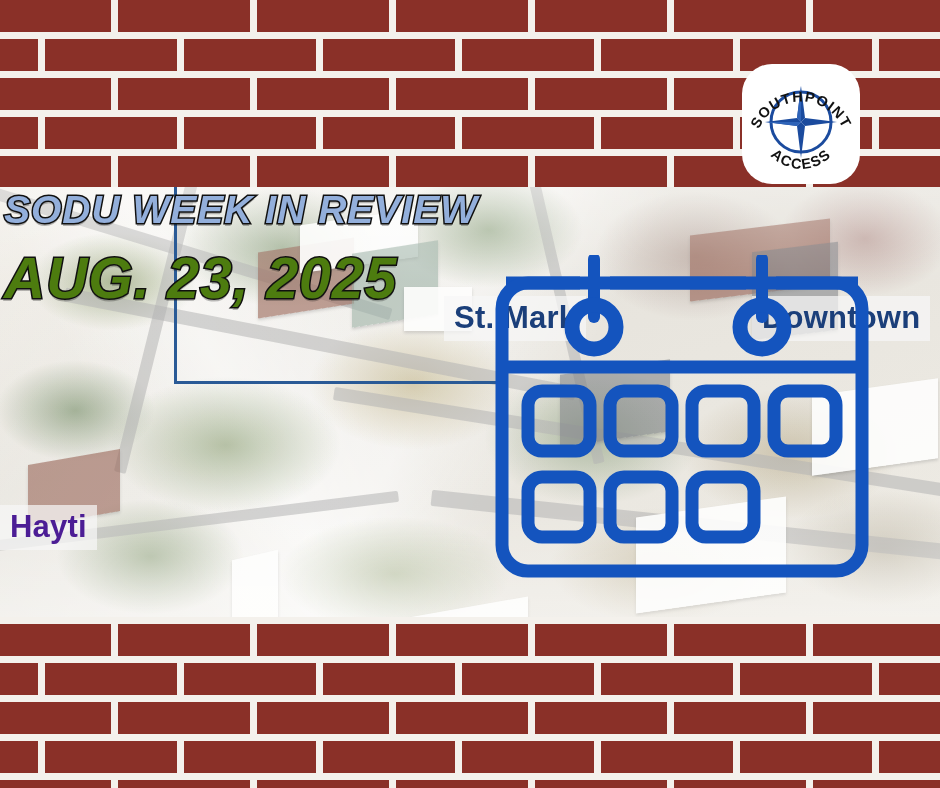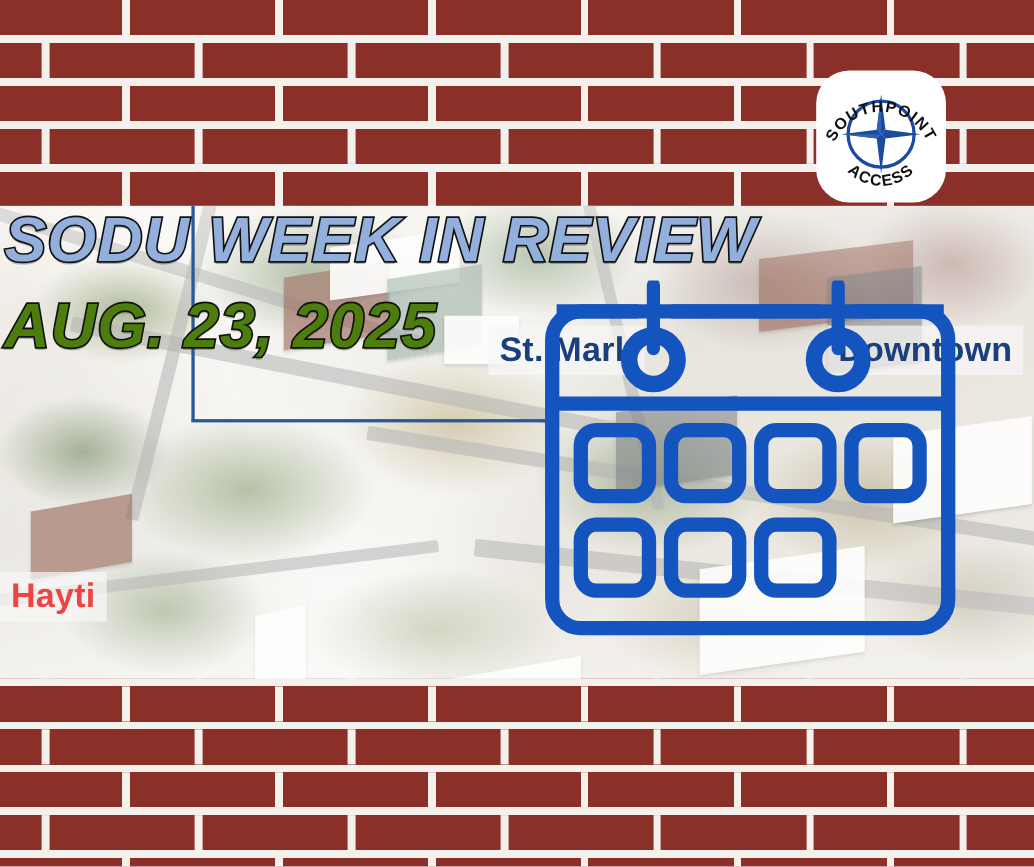--- a/index.html
+++ b/index.html
@@ -146,21 +146,21 @@
   .headline, .subhead{
     margin:0;
     font-family:"Liberation Sans", sans-serif;
     font-weight:bold;
     font-style:italic;
     letter-spacing:1px;
     line-height:1;
     white-space:nowrap;
   }
   .headline{
-    font-size:57px;
+    font-size:39px;
     color:#93afdb;
     -webkit-text-stroke:3px #101010;
     paint-order:stroke fill;
     text-shadow:
       0 3px 0 rgba(20,20,20,.30);
     font-style: italic;
   }
   .subhead{
     font-size:57px;
     margin-top:21px;
@@ -240,21 +240,21 @@
     <div class="bldg brick" style="left:28px;  top:270px; width:92px;  height:62px; transform:skewY(-10deg);"></div>
     <div class="bldg" style="left:232px; top:368px; width:46px;  height:106px; transform:skewY(-13deg);"></div>
     <div class="bldg" style="left:812px; top:200px; width:126px; height:80px; transform:skewY(-8deg);"></div>
 
     <div class="map-haze"></div>
 
     <div class="boundary" style="left: 174px; top: -2px; width: 3px; height: 198px; background: rgb(42, 90, 150);"></div>
     <div class="boundary" style="left: 174px; top: 194px; width: 330px; height: 3px; background: rgb(42, 90, 150);"></div>
   </div>
 
-  <div class="place-label" style="left: 0px; top: 520px; color: #ef4444;">Hayti</div>
+  <div class="place-label" style="left: 0px; top: 505px; color: #4c1d95;">Hayti</div>
   <div class="place-label" style="left: 444px; top: 296px; color: rgb(27, 63, 122);">St. Mark</div>
   <div class="place-label" style="left: 752px; top: 296px; color: rgb(27, 63, 122);">Downtown</div>
 
   <div class="calendar-icon">
     <svg viewBox="0 0 396 325" width="396" height="325" fill="none" aria-hidden="true">
 
       <line x1="110" y1="4" x2="110" y2="62" stroke="#1454BE" stroke-width="12" stroke-linecap="round"></line>
       <line x1="278" y1="4" x2="278" y2="62" stroke="#1454BE" stroke-width="12" stroke-linecap="round"></line>
       <circle cx="110" cy="72" r="22" stroke="#1454BE" stroke-width="15" fill="none"></circle>
       <circle cx="278" cy="72" r="22" stroke="#1454BE" stroke-width="15" fill="none"></circle>

